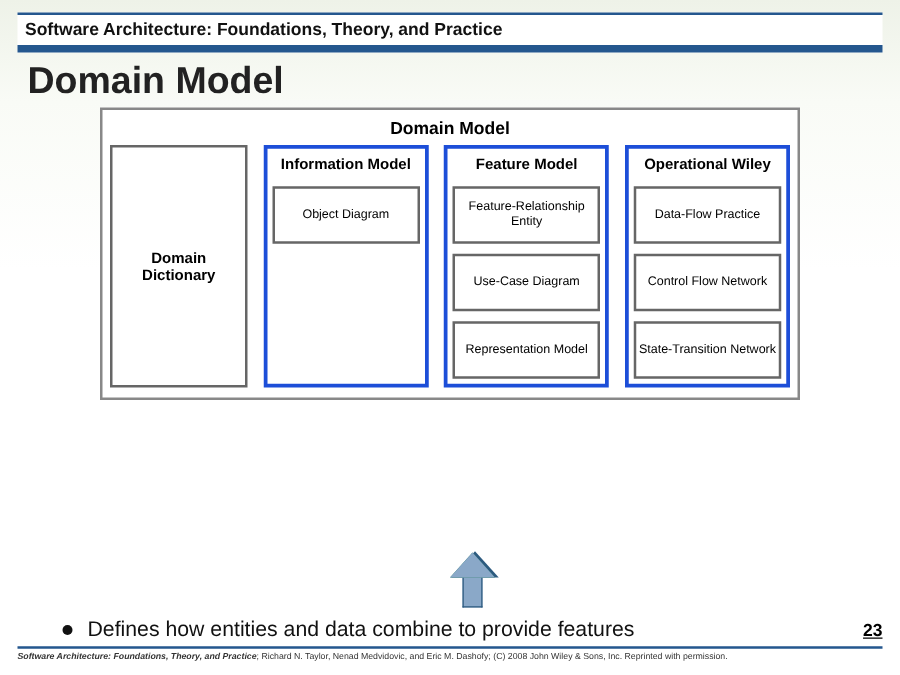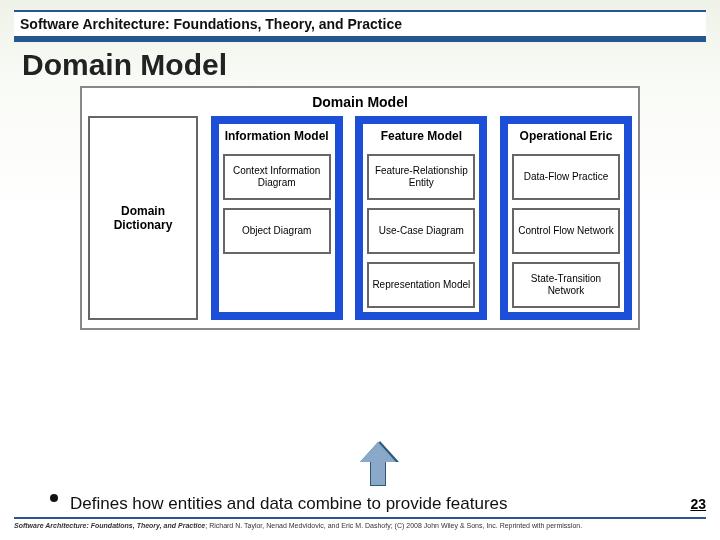--- a/index.html
+++ b/index.html
@@ -58,21 +58,21 @@
     justify-content: flex-end;
     padding: 4px;
   }
   .dict-col .label {
     font-family: Arial, sans-serif;
     font-weight: bold;
     font-size: 12px;
     text-align: center;
   }
   .model-col {
-    border: 8px solid #1d4ed8;
+    border: 3px solid #1d4ed8;
     width: 132px;
     padding: 4px;
     display: flex;
     flex-direction: column;
     gap: 8px;
   }
   .model-col .col-title {
     font-family: Arial, sans-serif;
     font-weight: bold;
     font-size: 12px;
@@ -124,20 +124,21 @@
     height: 24px;
     background: #8aa8c8;
     border: 1px solid #2c5a7f;
     border-top: none;
   }
   .bullet-row {
     position: absolute;
     left: 50px;
     top: 494px;
     display: flex;
+    align-items: center;
     gap: 12px;
     font-size: 17px;
     color: #111;
   }
   .bullet-dot {
     width: 8px; height: 8px; border-radius: 50%; background: #111;
   }
   .page-num {
     position: absolute;
     right: 14px;
@@ -172,33 +173,32 @@
 <div class="diagram-wrap">
   <div class="domain-model-title">Domain Model</div>
   <div class="columns">
 
     <div class="dict-col">
       <div class="label">Domain Dictionary</div>
     </div>
 
     <div class="model-col">
       <div class="col-title">Information Model</div>
-      <div class="node">Context Information Diagram</div>
       <div class="node">Object Diagram</div>
     </div>
 
     <div class="model-col">
       <div class="col-title">Feature Model</div>
       <div class="node">Feature-Relationship Entity</div>
       <div class="node">Use-Case Diagram</div>
       <div class="node">Representation Model</div>
     </div>
 
     <div class="model-col">
-      <div class="col-title">Operational Eric</div>
+      <div class="col-title">Operational Wiley</div>
       <div class="node">Data-Flow Practice</div>
       <div class="node">Control Flow Network</div>
       <div class="node">State-Transition Network</div>
     </div>
 
   </div>
 </div>
 
 <div class="arrow-wrap">
   <div style="position:relative">

